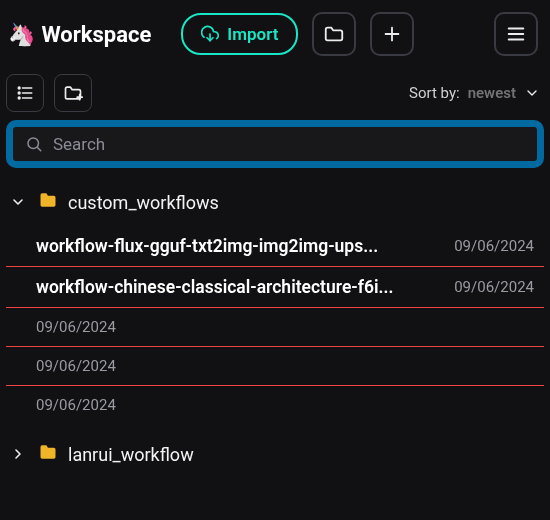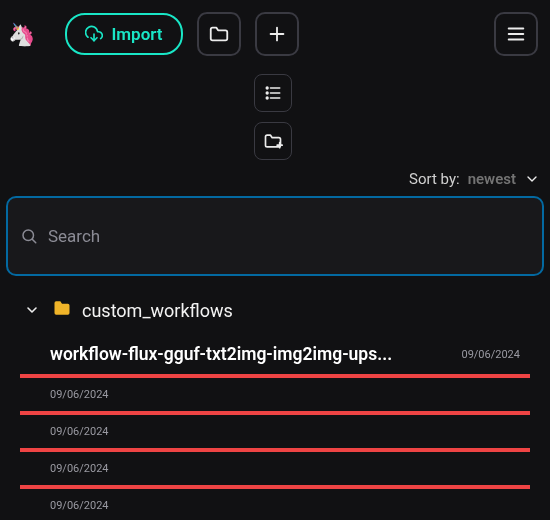--- a/index.html
+++ b/index.html
@@ -8,49 +8,50 @@
   .brand { display: flex; align-items: center; gap: 6px; flex: 0 0 auto; }
   .brand-icon { font-size: 22px; }
   .brand-title { font-size: 22px; font-weight: 700; color: #fff; }
 
   .header-actions { display: flex; align-items: center; gap: 14px; margin-left: 18px; }
   .import-btn { display: flex; align-items: center; gap: 8px; border: 2px solid #19e6c6; color: #19e6c6; background: transparent; font-size: 17px; font-weight: 600; padding: 9px 18px; border-radius: 20px; cursor: pointer; }
   .sq-btn { width: 44px; height: 44px; border: 2px solid #3a3a42; border-radius: 10px; background: transparent; color: #ececec; display: flex; align-items: center; justify-content: center; cursor: pointer; }
   .spacer { flex: 1; }
   .hamburger { width: 44px; height: 44px; border: 2px solid #3a3a42; border-radius: 10px; background: transparent; color: #ececec; display: flex; align-items: center; justify-content: center; cursor: pointer; }
 
-  .toolbar { display: flex; align-items: center; padding: 6px 10px 8px 6px; gap: 10px; flex-direction: column; }
+  .toolbar { display: flex; align-items: center; padding: 6px 10px 8px 6px; gap: 10px; }
   .small-btn { width: 38px; height: 38px; border: 1px solid #3a3a42; border-radius: 8px; background: transparent; color: #ececec; display: flex; align-items: center; justify-content: center; cursor: pointer; }
   .sort { margin-left: auto; display: flex; align-items: center; gap: 8px; font-size: 15px; cursor: pointer; }
   .sort-label { color: #d0d0d0; }
   .sort-value { color: #737373; font-weight: 600; }
 
-  .search { margin: 0 6px 14px 6px; display: flex; align-items: center; gap: 10px; border: 2px solid #0369a1; border-radius: 10px; padding: 28px 12px; background: #18181b; }
+  .search { margin: 0 6px 14px 6px; display: flex; align-items: center; gap: 10px; border: 7px solid #0369a1; border-radius: 10px; padding: 7px 12px; background: #18181b; }
   .search-icon { color: #8b8b95; flex: 0 0 auto; }
   .search-input { flex: 1; background: transparent; border: none; outline: none; color: #ececec; font-size: 17px; }
   .search-input::placeholder { color: #8b8b95; }
 
-  .tree { padding: 0 20px; }
+  .tree { padding: 0 6px; }
   .folder-row { display: flex; align-items: center; gap: 10px; padding: 8px 2px; cursor: pointer; }
   .chevron { width: 20px; display: flex; justify-content: center; color: #ececec; }
   .folder-icon { color: #f0b429; flex: 0 0 auto; }
   .folder-name { font-size: 18px; color: #f3f3f3; }
 
   .files { padding: 4px 0 10px 0; }
-  .file-row { display: flex; align-items: center; padding: 10px 10px 10px 30px; gap: 12px; border-bottom: 4px solid #ef4444; cursor: pointer; }
+  .file-row { display: flex; align-items: center; padding: 10px 10px 10px 30px; gap: 12px; border-bottom: 1px solid #ef4444; cursor: pointer; }
   .file-row:last-child { border-bottom: none; }
   .file-name { flex: 1; font-size: 17.5px; font-weight: 600; color: #fff; white-space: nowrap; overflow: hidden; text-overflow: ellipsis; }
-  .file-date { flex: 0 0 auto; font-size: 11px; color: #9a9aa2; }
+  .file-date { flex: 0 0 auto; font-size: 15px; color: #9a9aa2; }
 </style>
 </head>
 <body>
 
 <div class="header">
   <div class="brand">
     <span class="brand-icon">🦄</span>
+    <span class="brand-title">Workspace</span>
   </div>
   <div class="header-actions">
     <button class="import-btn">
       <svg width="18" height="18" viewBox="0 0 24 24" fill="none" stroke="currentColor" stroke-width="2.2" stroke-linecap="round" stroke-linejoin="round">
           <polyline points="8 17 12 21 16 17"></polyline>
           <line x1="12" y1="12" x2="12" y2="21"></line>
           <path d="M20.88 18.09A5 5 0 0 0 18 9h-1.26A8 8 0 1 0 4 16.29"></path>
         </svg>
       <span>Import</span>
     </button>
@@ -126,27 +127,41 @@
     </span>
     <span class="folder-name">custom_workflows</span>
   </div>
 
   <div class="files">
     <div class="file-row">
       <span class="file-name">workflow-flux-gguf-txt2img-img2img-ups...</span>
       <span class="file-date">09/06/2024</span>
     </div>
     <div class="file-row">
+      <span class="file-name">workflow-chinese-classical-architecture-f6i...</span>
       <span class="file-date">09/06/2024</span>
     </div>
     <div class="file-row">
       <span class="file-date">09/06/2024</span>
     </div>
     <div class="file-row">
       <span class="file-date">09/06/2024</span>
     </div>
     <div class="file-row">
       <span class="file-date">09/06/2024</span>
     </div>
   </div>
 
+  <div class="folder-row">
+    <span class="chevron">
+      <svg width="16" height="16" viewBox="0 0 24 24" fill="none" stroke="currentColor" stroke-width="2.4" stroke-linecap="round" stroke-linejoin="round">
+          <polyline points="9 6 15 12 9 18"></polyline>
+        </svg>
+    </span>
+    <span class="folder-icon">
+      <svg width="20" height="20" viewBox="0 0 24 24" fill="currentColor">
+          <path d="M3 6a2 2 0 0 1 2-2h5l2 3h7a2 2 0 0 1 2 2v9a2 2 0 0 1-2 2H5a2 2 0 0 1-2-2V6z"></path>
+        </svg>
+    </span>
+    <span class="folder-name">lanrui_workflow</span>
+  </div>
 
 </div>
 
 </body></html>

